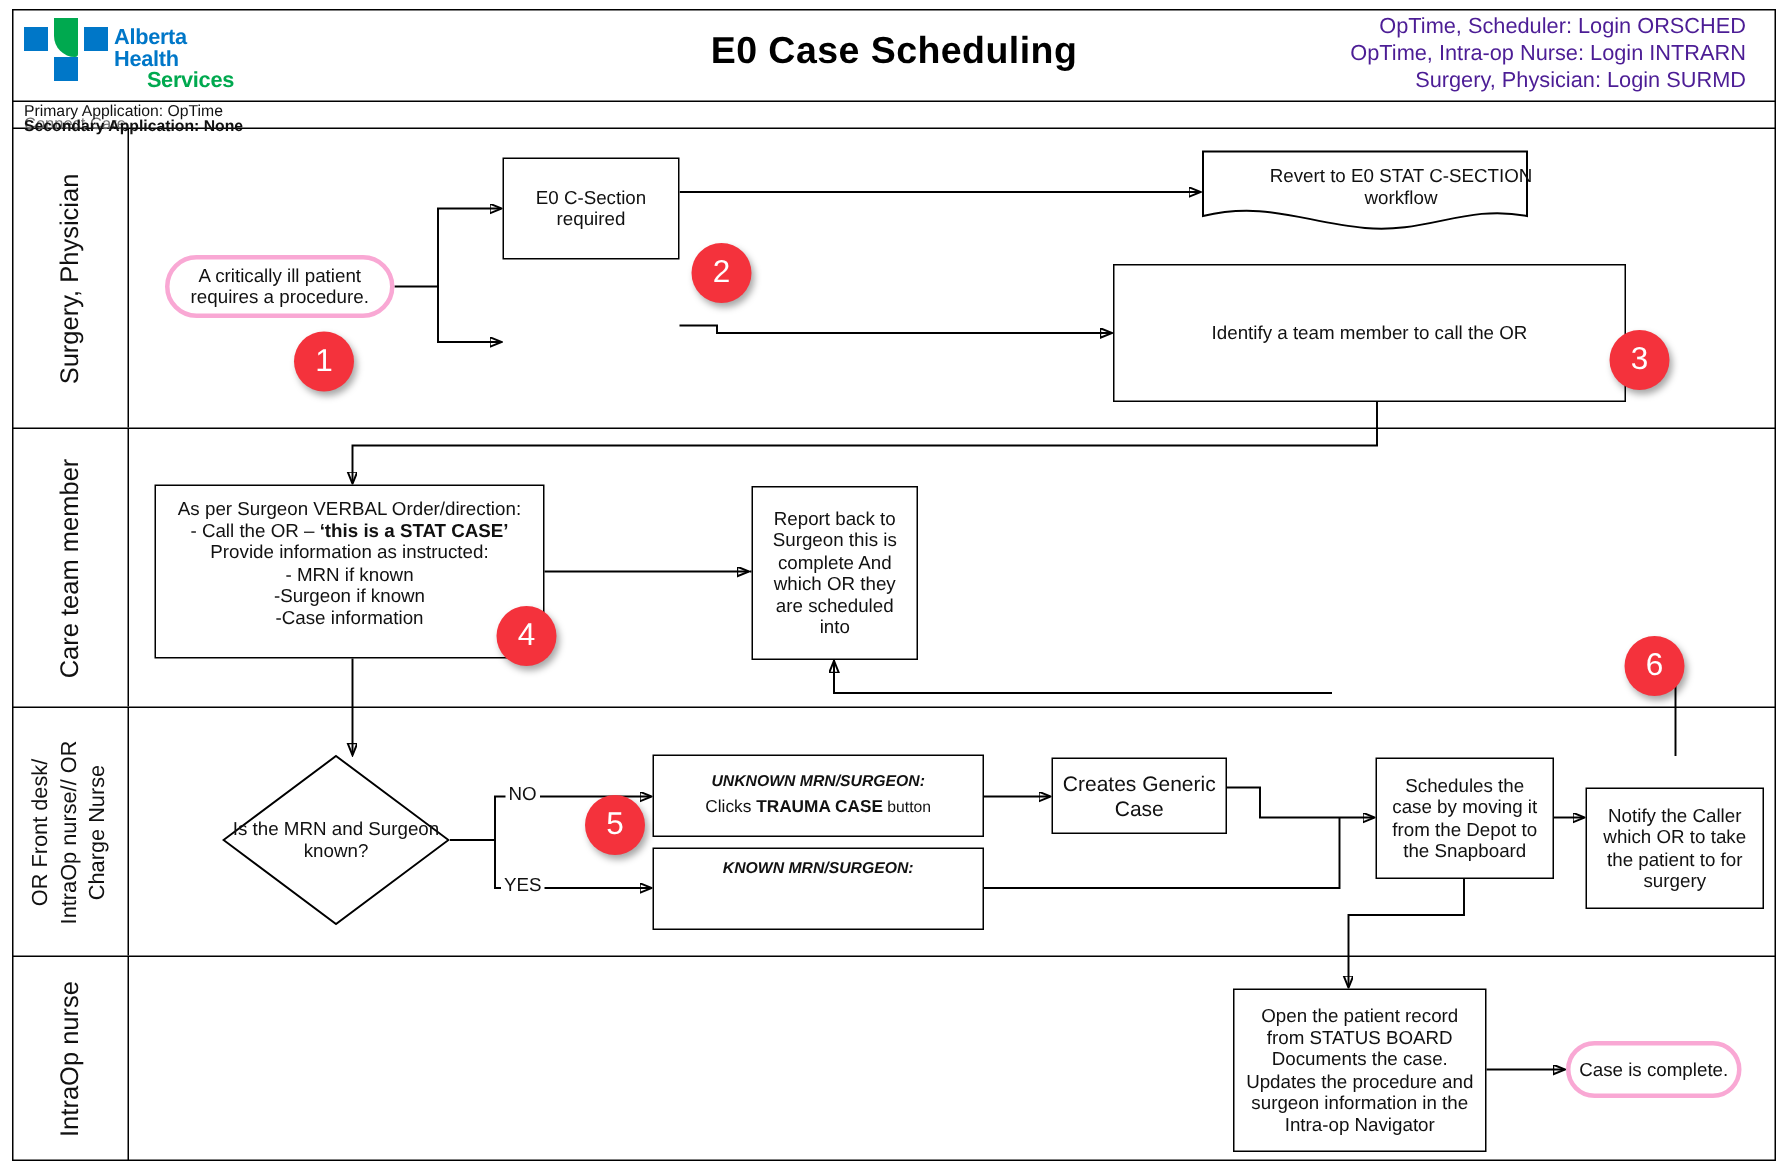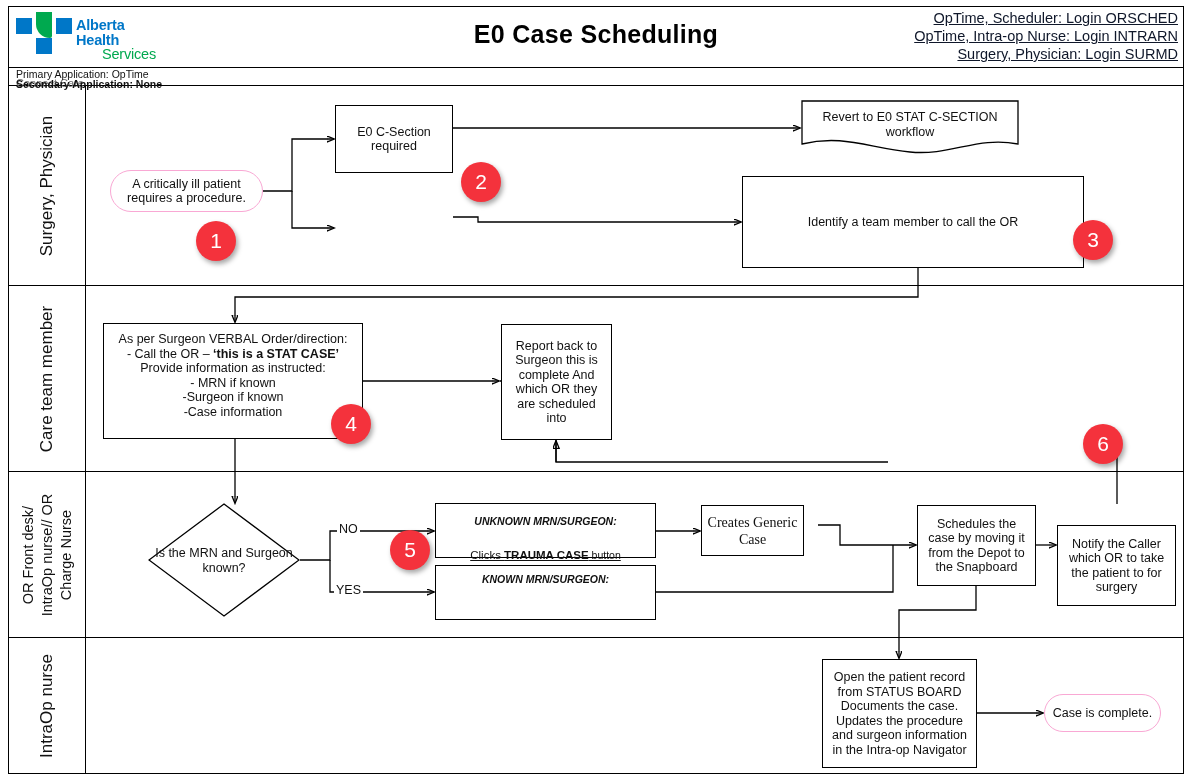--- a/index.html
+++ b/index.html
@@ -16,50 +16,50 @@
   .logo-wrap{position:absolute;left:16px;top:12px;width:140px;height:46px;}
   .logo-marks{position:absolute;left:0;top:0;width:48px;height:42px;}
   .sq{position:absolute;background:#0077c8;}
   .sq1{left:0px;top:6px;width:16px;height:16px;}
   .sq2{left:40px;top:6px;width:16px;height:16px;}
   .sq3{left:20px;top:26px;width:16px;height:16px;}
   .gleaf{position:absolute;left:20px;top:0px;width:16px;height:26px;background:#00a94f;
          border-bottom-left-radius:14px;border-bottom-right-radius:2px;}
   .logo-txt{position:absolute;left:60px;top:6px;line-height:1.0;}
   .logo-l1{font-size:14.5px;font-weight:bold;color:#0077c8;letter-spacing:-0.2px;}
-  .logo-l2{font-size:14.5px;font-weight:normal;color:#00a94f;letter-spacing:-0.2px;text-align:right;}
+  .logo-l2{font-size:14.5px;font-weight:bold;color:#00a94f;letter-spacing:-0.2px;text-align:right;}
   .connect{position:absolute;left:16px;top:53px;font-size:11px;color:#6e6e6e;margin-top:24px;}
   .appbox{position:absolute;left:8px;top:67px;width:1176px;height:19px;border-top:1px solid #000;box-sizing:border-box;}
   .appline{position:absolute;left:8px;font-size:10.5px;color:#111;line-height:10px;}
   .appline.a{top:1px;}
   .appline.b{top:11px;}
 
   .title{position:absolute;left:0;top:20px;width:1192px;text-align:center;font-size:25px;font-weight:bold;letter-spacing:0.3px;}
-  .logins{position:absolute;right:14px;top:9px;text-align:right;font-size:14.5px;line-height:18px;color:#0f172a;text-decoration:underline;}
+  .logins{position:absolute;right:28px;top:9px;text-align:right;font-size:14.5px;line-height:18px;color:#4c1d95;}
 
   
   .lane{position:absolute;left:8px;width:1176px;border-bottom:1px solid #000;box-sizing:border-box;}
   .lane.last{border-bottom:none;}
   .lane-hdr{position:absolute;left:0;top:0;width:78px;height:100%;border-right:1px solid #000;box-sizing:border-box;}
   .lane-lab{position:absolute;left:50%;top:50%;transform:translate(-50%,-50%) rotate(-90deg);
             white-space:nowrap;font-size:17px;color:#111;text-align:center;}
   .lane-lab.two{white-space:normal;width:150px;line-height:19px;font-size:14.5px;}
 
   
   .node{position:absolute;box-sizing:border-box;border:1px solid #000;background:#fff;
         display:flex;align-items:center;justify-content:center;text-align:center;
         font-size:12.5px;line-height:14.5px;color:#111;padding:2px 4px;z-index:3;}
-  .term{border-radius:22px;border:1px solid #f9a8d4;}
+  .term{border-radius:22px;border:3px solid #f9a8d4;}
   .diamond{position:absolute;z-index:3;}
   .diamond .dshape{position:absolute;left:0;top:0;width:100%;height:100%;}
   .diamond .dtxt{position:absolute;left:0;top:50%;transform:translateY(-50%);width:100%;
                  text-align:center;font-size:12.5px;line-height:14.5px;color:#111;}
   .docshape{position:absolute;z-index:3;}
   .docshape .dtext{position:absolute;left:0;top:10px;width:100%;text-align:center;
-                   font-size:12.5px;line-height:15px;color:#111;}
+                   font-size:12.5px;line-height:15px;color:#111;padding-left:24px;}
 
   
   svg.wires{position:absolute;left:0;top:0;width:1192px;height:782px;z-index:1;pointer-events:none;}
   svg.wires line, svg.wires path, svg.wires polyline{stroke:#000;stroke-width:1.3;fill:none;}
 
   .edgelab{position:absolute;font-size:12.5px;color:#111;background:#fff;padding:0 2px;z-index:4;}
 
   
   .badge{position:absolute;width:40px;height:40px;border-radius:50%;background:#f4323c;
          color:#fff;font-size:21px;font-weight:normal;display:flex;align-items:center;justify-content:center;
@@ -210,34 +210,34 @@
       <polygon points="76,1 151,57 76,113 1,57" fill="#fff" stroke="#000" stroke-width="1.3" vector-effect="non-scaling-stroke"></polygon>
     </svg>
     <div class="dtxt">Is the MRN and Surgeon known?</div>
   </div>
 
   <div class="edgelab" style="left:337px;top:522px;">NO</div>
   <div class="edgelab" style="left:334px;top:583px;">YES</div>
 
   <div class="node" style="left:435px;top:503px;width:221px;height:55px;display:block;padding-top:10px;">
     <div class="i sm" style="font-weight:bold;">UNKNOWN MRN/SURGEON:</div>
-    <div style="font-size:11.5px;margin-top:19px;text-decoration:underline;">
+    <div style="font-size:11.5px;margin-top:2px;">
       <span>Clicks </span><span class="b">TRAUMA CASE</span><span class="sm"> button</span>
     </div>
   </div>
 
   <div class="node" style="left:435px;top:565px;width:221px;height:55px;display:block;padding-top:6px;">
     <div class="i" style="font-size:10.5px;font-weight:bold;">KNOWN MRN/SURGEON:</div>
   </div>
 
-  <div class="node" style="left:701px;top:505px;width:103px;height:51px;font-size:14px;line-height:17px;font-family:Liberation Serif, serif;">Creates Generic Case</div>
+  <div class="node" style="left:701px;top:505px;width:117px;height:51px;font-size:14px;line-height:17px;">Creates Generic Case</div>
 
   <div class="node" style="left:917px;top:505px;width:119px;height:81px;">Schedules the case by moving it from the Depot to the Snapboard</div>
 
   <div class="node" style="left:1057px;top:525px;width:119px;height:81px;">Notify the Caller which OR to take the patient to for surgery</div>
 
   <div class="badge" style="left:390px;top:530px;">5</div>
 
-  <div class="node" style="left:822px;top:659px;width:155px;height:109px;">Open the patient record from STATUS BOARD Documents the case. Updates the procedure and surgeon information in the Intra-op Navigator</div>
+  <div class="node" style="left:822px;top:659px;width:169px;height:109px;">Open the patient record from STATUS BOARD Documents the case. Updates the procedure and surgeon information in the Intra-op Navigator</div>
 
   <div class="node term" style="left:1044px;top:694px;width:117px;height:38px;">Case is complete.</div>
 
 </div>
 
 </body></html>

